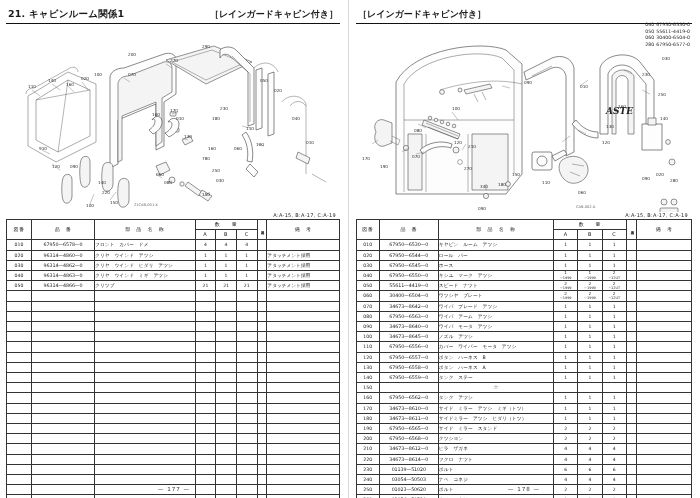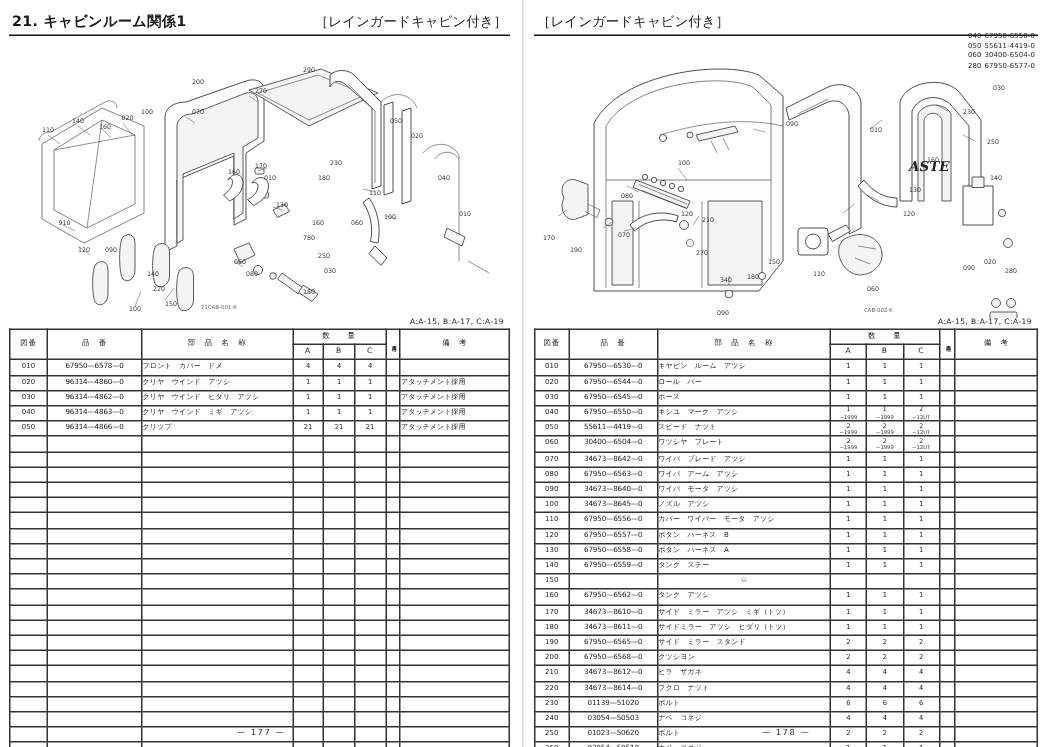--- a/index.html
+++ b/index.html
@@ -18,21 +18,21 @@
 
   
   .pg-head{
     display:flex;align-items:flex-end;justify-content:space-between;
     border-bottom:1.1px solid #111;
     padding:0 2px 2px 2px;
     height:15px;
     gap:23px;
   }
   .pg-head .h-title{font-size:9.5px;font-weight:bold;letter-spacing:.2px;white-space:nowrap;}
-  .pg-head .h-sub{font-size:9px;font-weight:normal;white-space:nowrap;}
+  .pg-head .h-sub{font-size:9px;font-weight:bold;white-space:nowrap;}
 
   
   .corner-list{
     position:absolute;right:10px;top:22px;
     font-size:4.6px;line-height:1.42;letter-spacing:.1px;
     text-align:left;color:#222;
   }
   .corner-list .cl-row{white-space:nowrap;}
   .corner-list .cl-no{display:inline-block;width:11px;}
 

